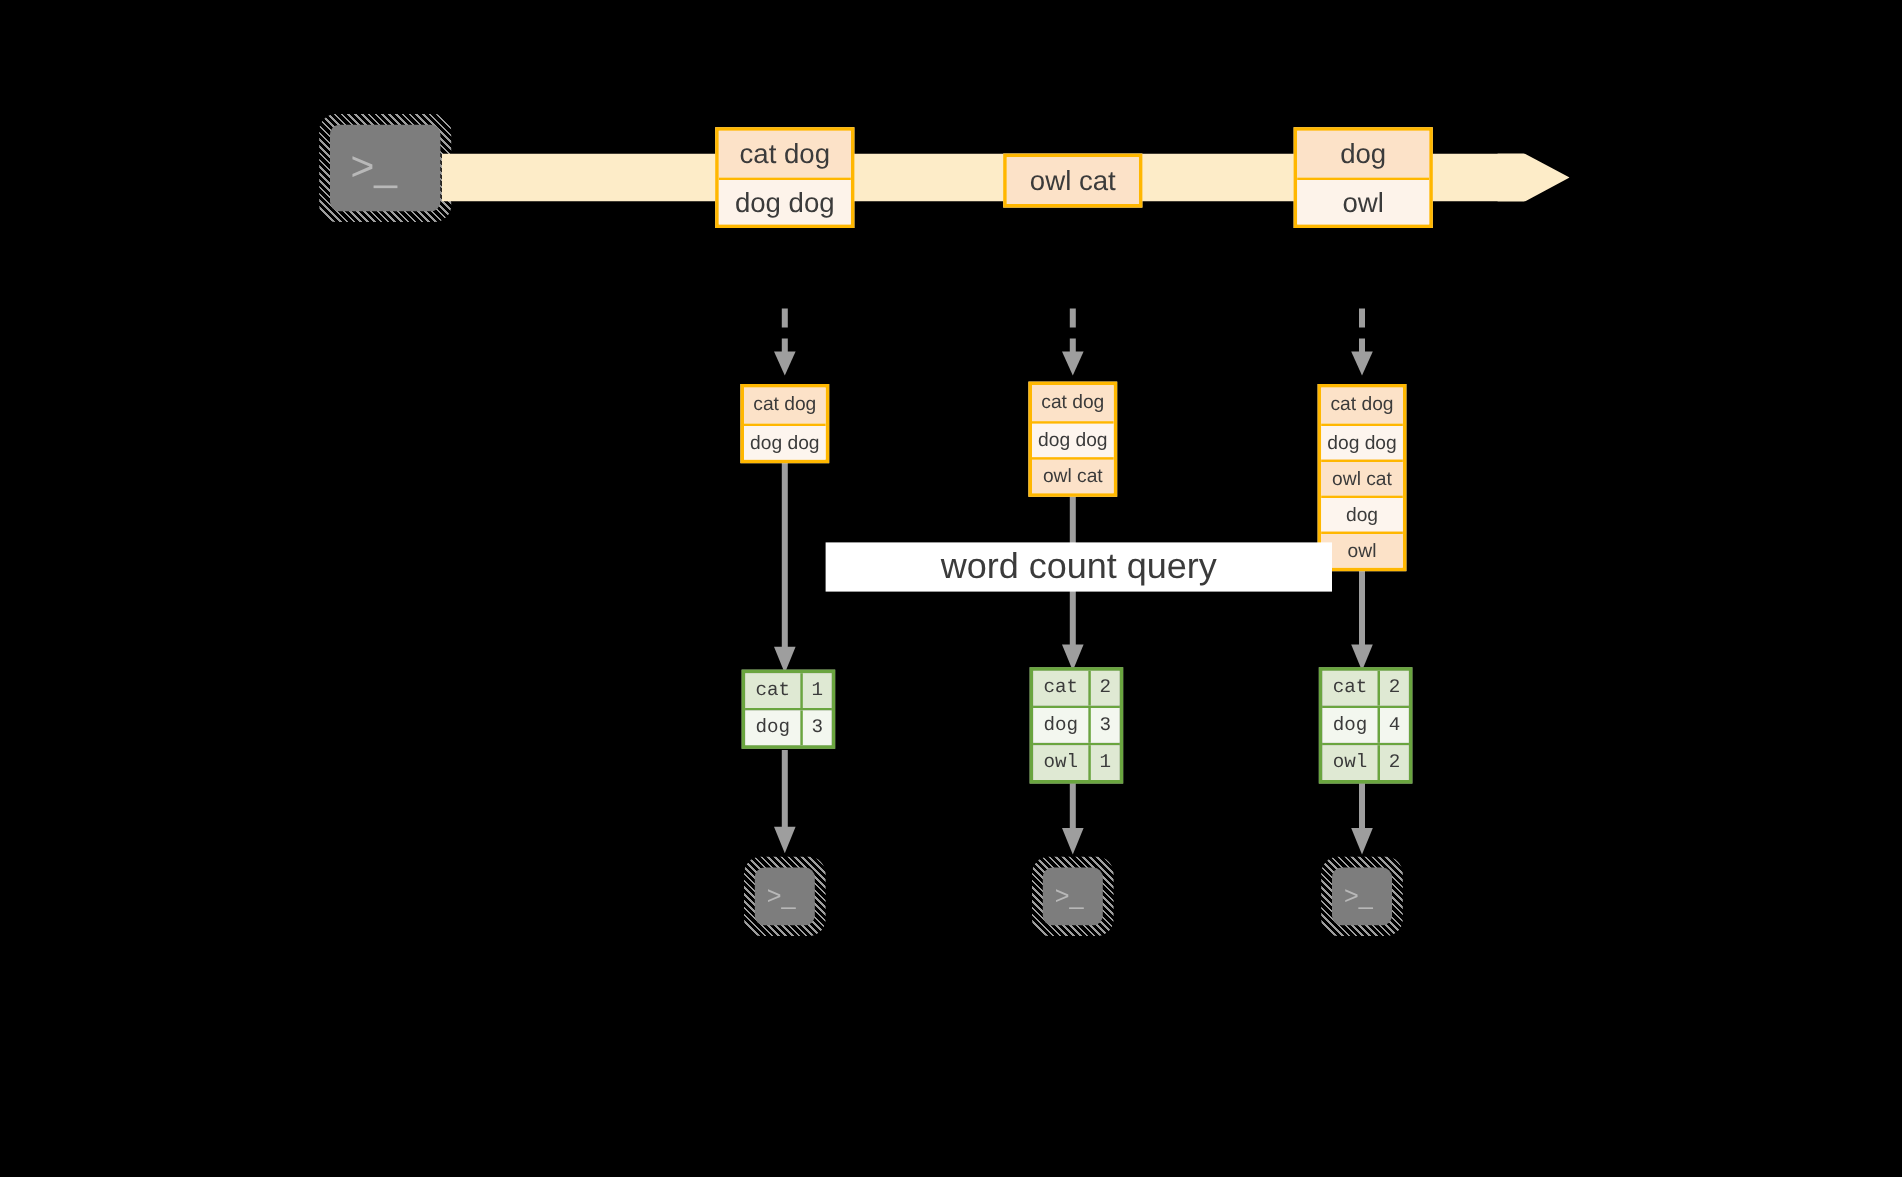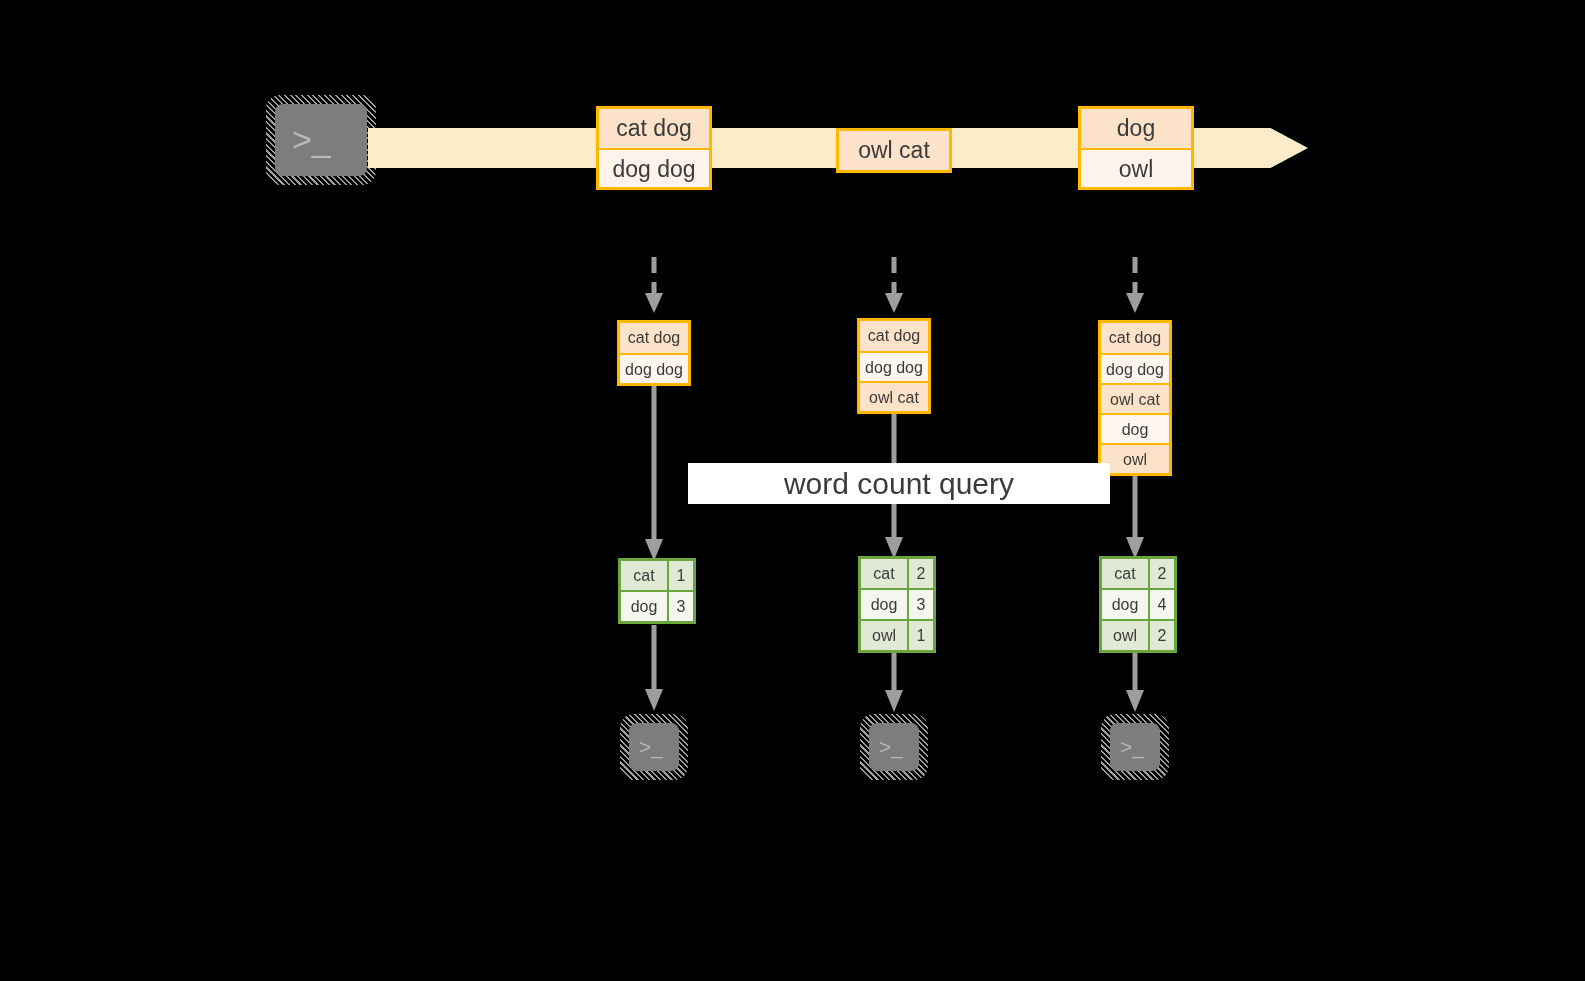--- a/index.html
+++ b/index.html
@@ -128,20 +128,21 @@
   #state-3 { left: 1098px; top: 320px; width: 74px; }
 
   
   .res-table {
     position: absolute;
     box-sizing: border-box;
     border: 3px solid #6aa53f;
     background: #a3a3a3;
     border-collapse: collapse;
     z-index: 3;
+    font-family: Liberation Mono, monospace;
   }
   .res-table .rrow { display: flex; }
   .res-table .rrow + .rrow { border-top: 2px solid #6aa53f; }
   .res-table .k, .res-table .v {
     box-sizing: border-box;
     height: 29px;
     line-height: 29px;
     text-align: center;
     color: #3b3b3b;
     font-size: 16px;
@@ -154,21 +155,21 @@
   .res-table .rrow.plain .k, .res-table .rrow.plain .v { background: #f3f7ef; }
 
   #res-1 { left: 618px; top: 558px; }
   #res-2 { left: 858px; top: 556px; }
   #res-3 { left: 1099px; top: 556px; }
 
   
   #query-label {
     position: absolute;
     left: 688px;
-    top: 463px;
+    top: 452px;
     width: 422px;
     height: 41px;
     background: #ffffff;
     z-index: 5;
     text-align: center;
     line-height: 41px;
     font-size: 30px;
     color: #3b3b3b;
     white-space: nowrap;
   }

